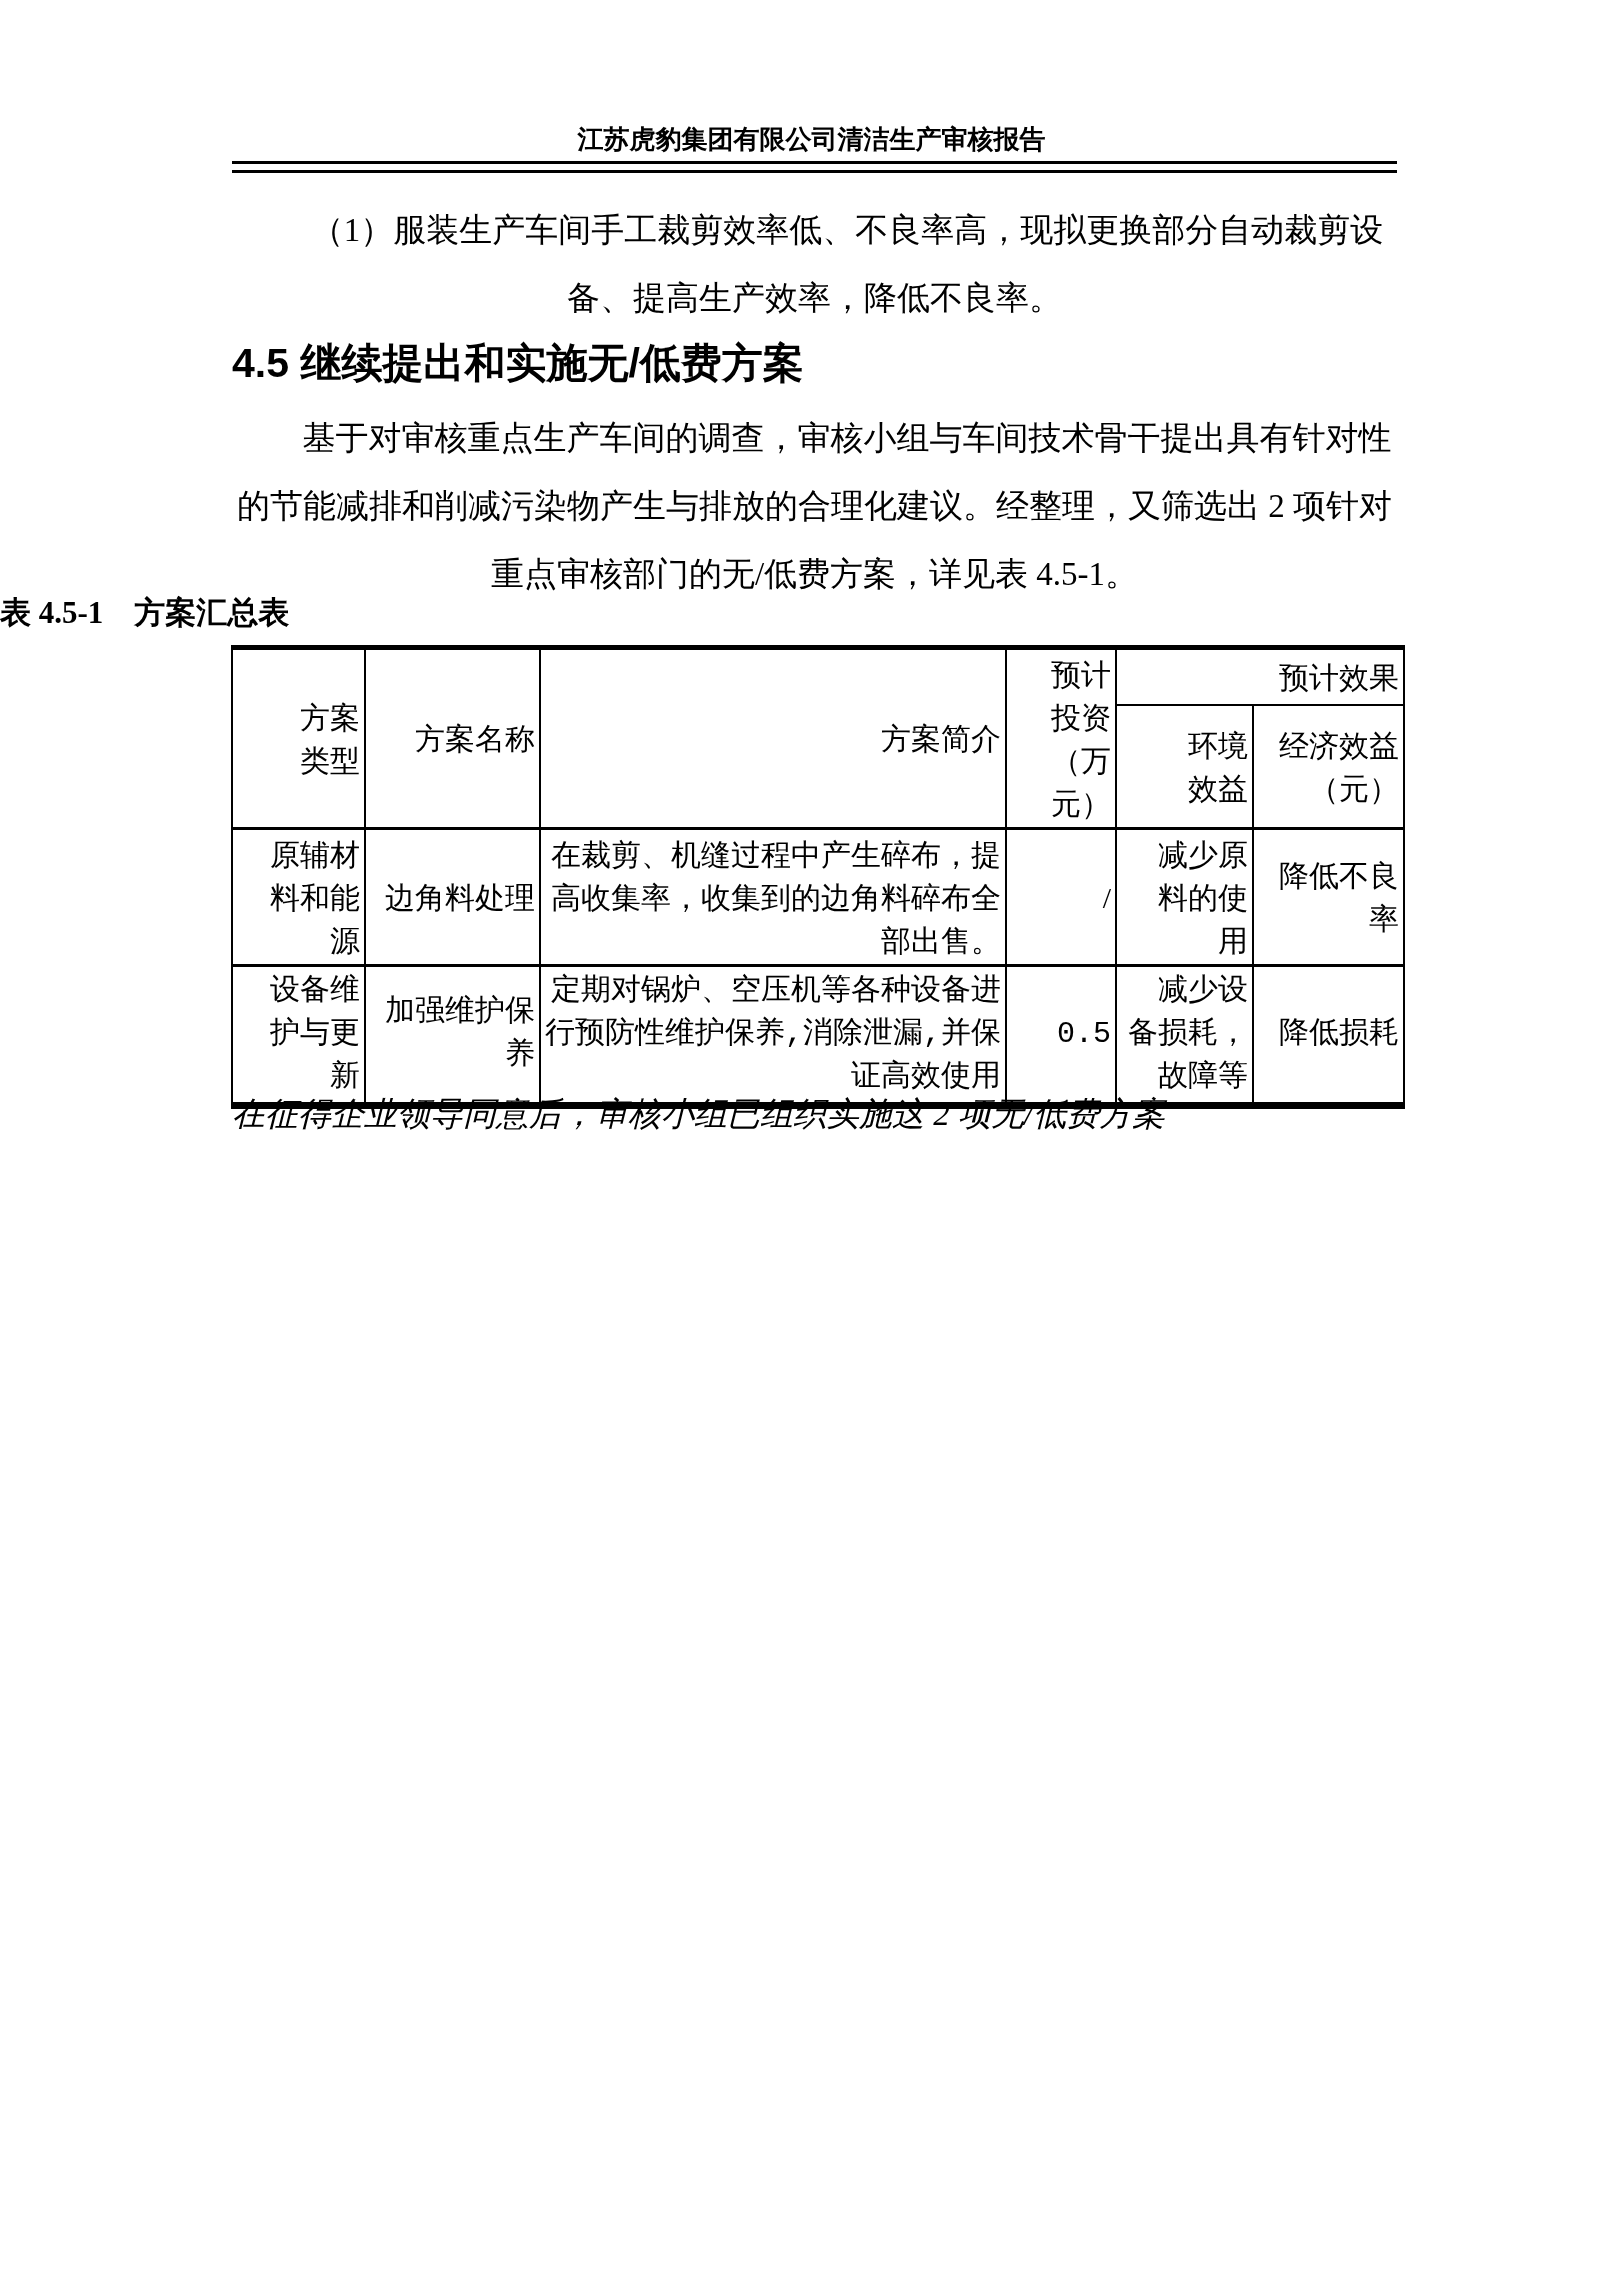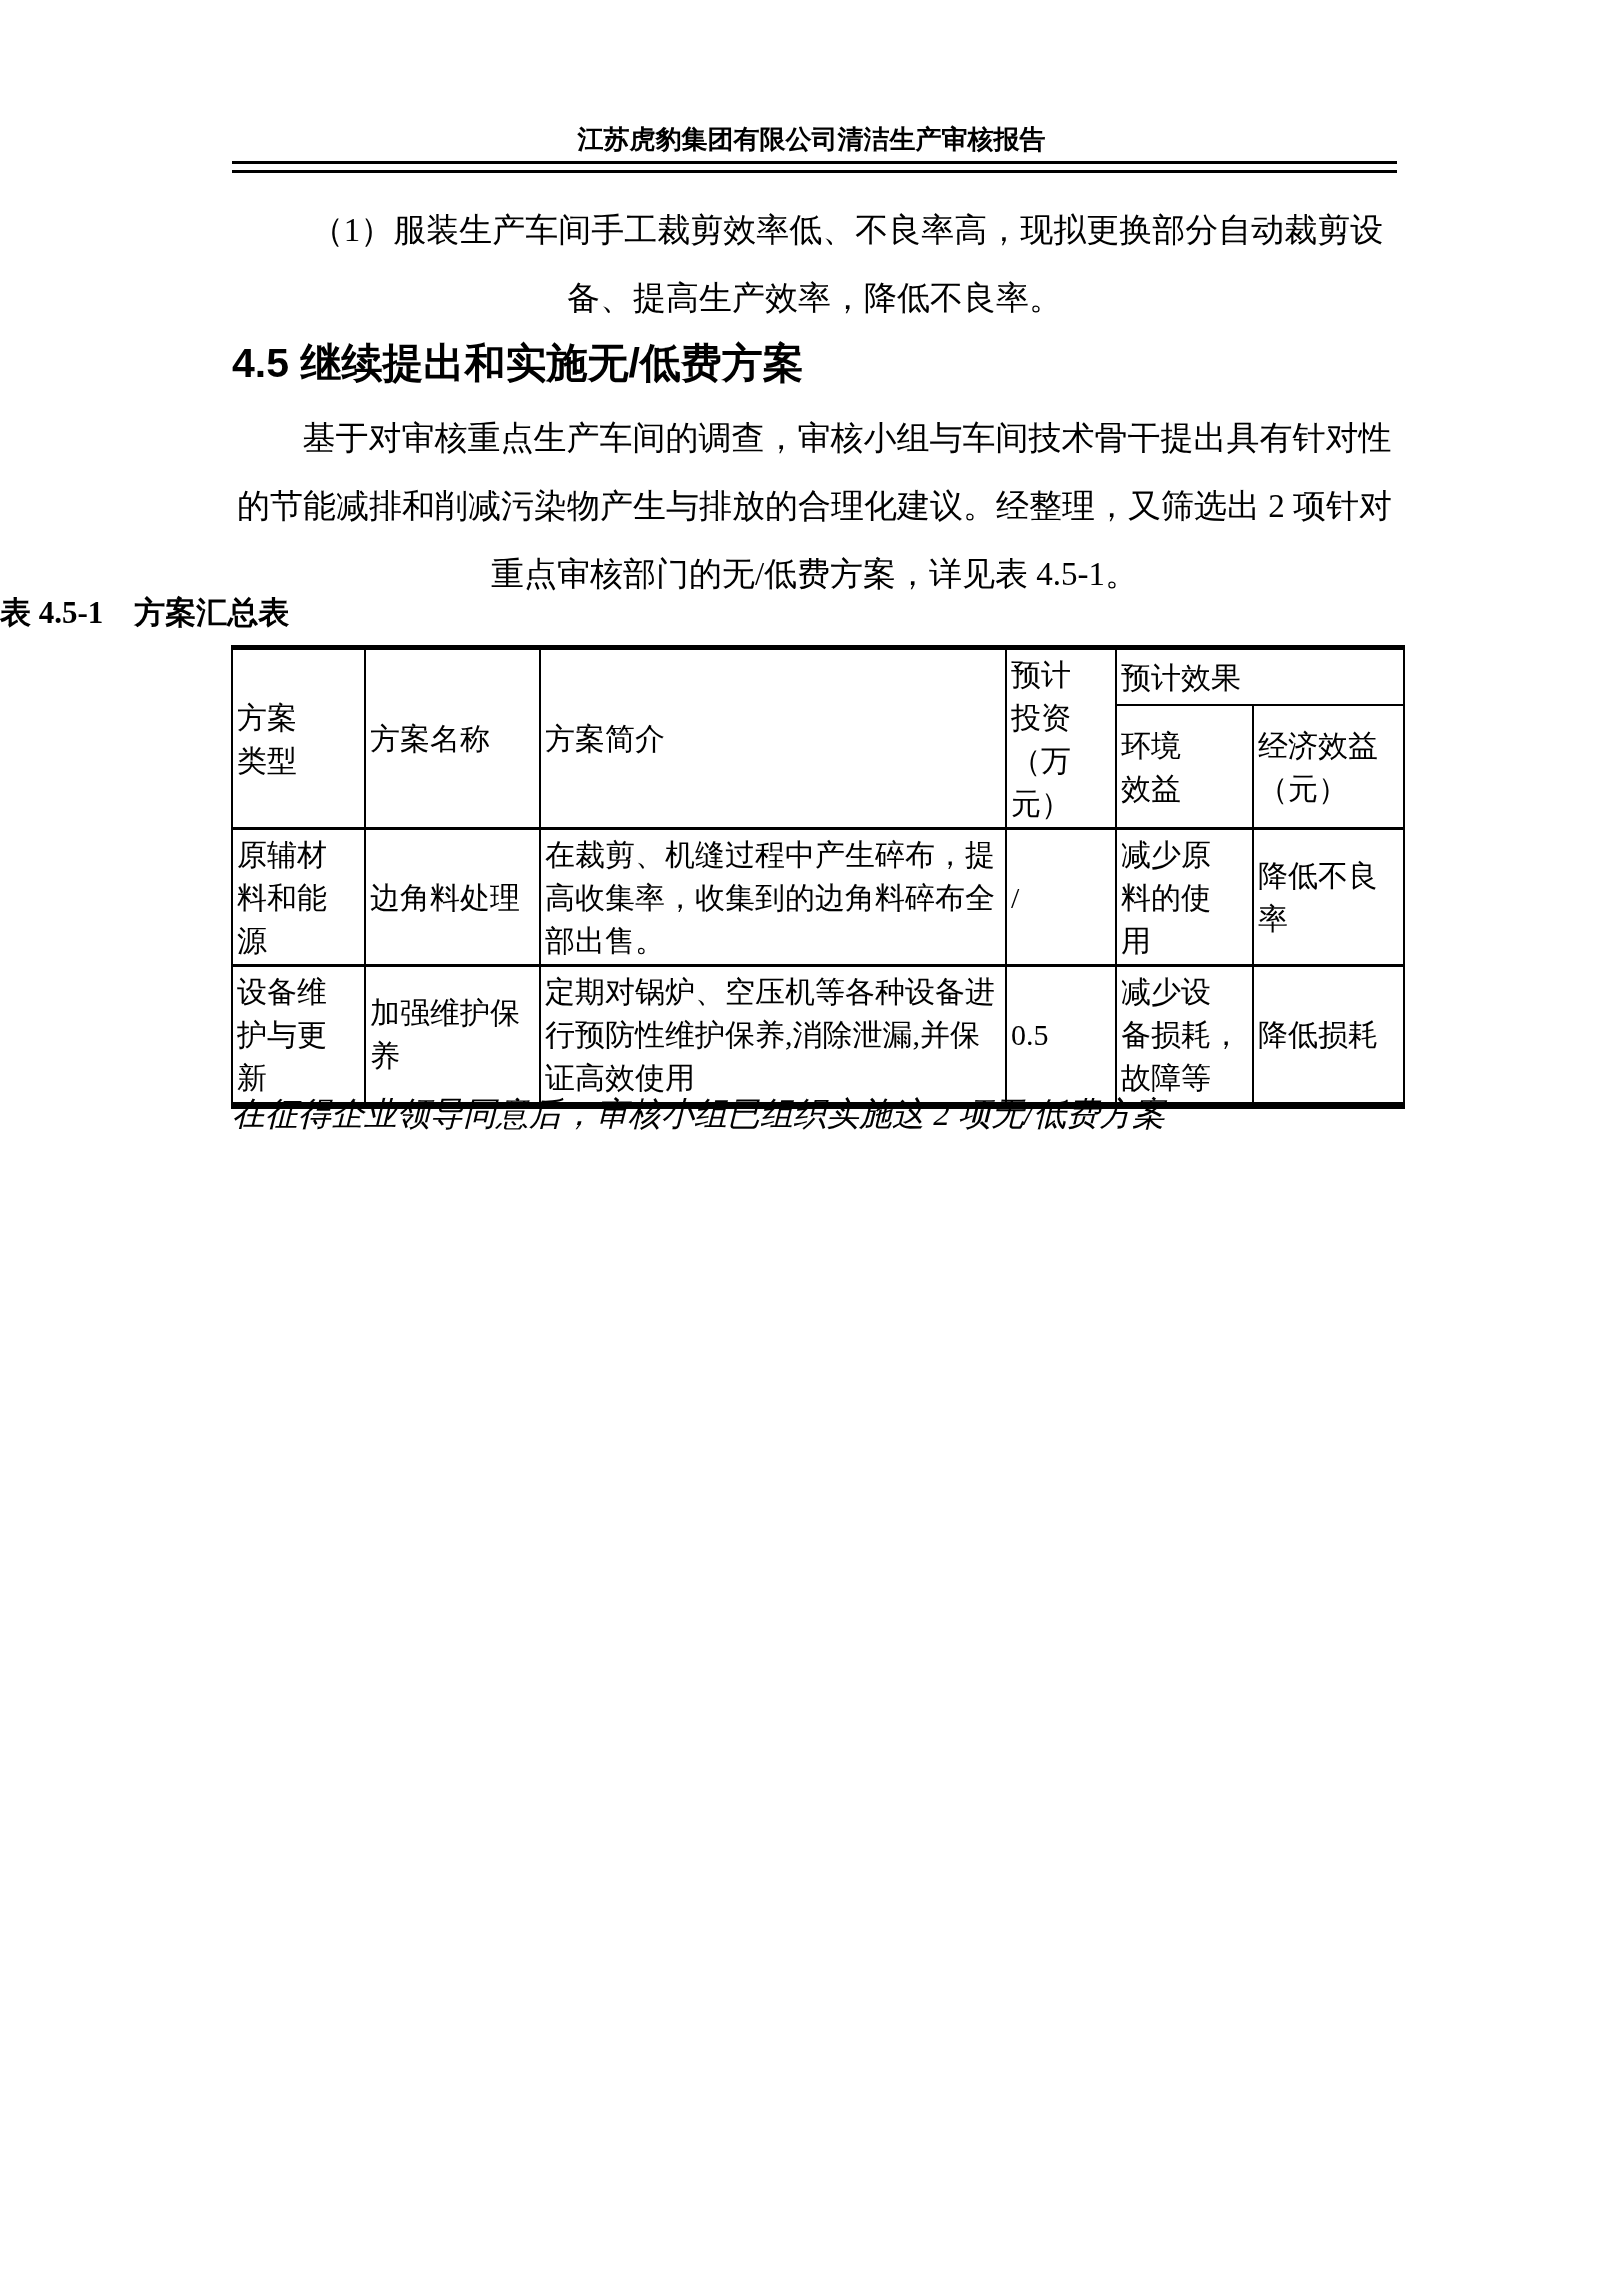--- a/index.html
+++ b/index.html
@@ -72,30 +72,30 @@
     border-collapse: collapse;
     table-layout: fixed;
     font-size: 30px;
     line-height: 43px;
     border-top: 5.9px solid #000;
     border-bottom: 7.2px solid #000;
   }
   table.scheme th, table.scheme td {
     border: 2px solid #000;
     font-weight: normal;
-    text-align: left;
+    text-align: right;
     vertical-align: middle;
     padding: 2.6px 3.9px;
     white-space: pre-line;
     overflow: hidden;
   }
   table.scheme tr.hA  { height: 51px; }
   table.scheme tr.hB  { height: 111px; }
   table.scheme tr.r1  { height: 128px; }
-  table.scheme tr.r2  { height: 126px; }
+  table.scheme tr.r2  { height: 126px; font-family: Liberation Mono, monospace; }
   table.scheme .hb  { border-bottom: 3.3px solid #000; }
   table.scheme .r1b { border-bottom: 3.3px solid #000; }
   .table-note {
     position: absolute;
     top: 1080px;
     left: 232px;
     width: 1165px;
     font-size: 33px;
     line-height: 68px;
     white-space: pre-line;

